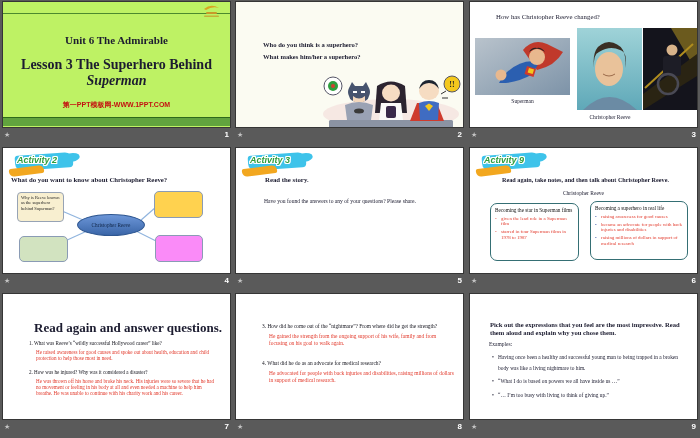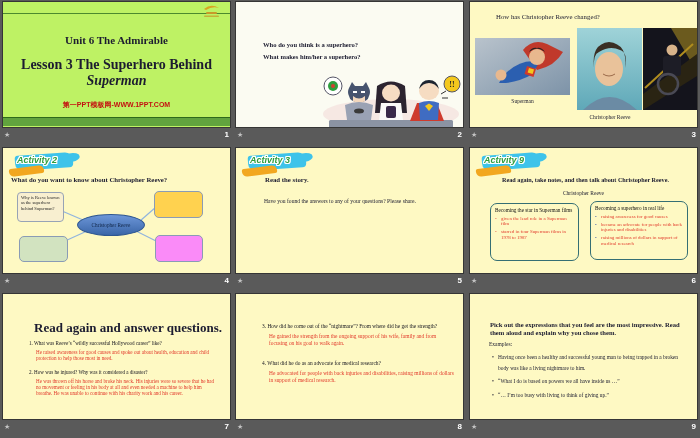--- a/index.html
+++ b/index.html
@@ -1,19 +1,19 @@
 <!DOCTYPE html>
 <html><head>
 <meta charset="utf-8">
 <style>
   html,body{margin:0;padding:0;}
   #app{position:relative;width:700px;height:438px;background:#5a5a5a;overflow:hidden;
        font-family:"Liberation Serif",serif;color:#1c1c30;}
   .cell{position:absolute;width:233px;height:146px;}
-  .slide{position:absolute;left:3px;top:2px;width:227px;height:125px;background:#fef9c3;
+  .slide{position:absolute;left:3px;top:2px;width:227px;height:125px;background:#ffffff;
          overflow:hidden;box-shadow:0 0 0 1px rgba(25,25,25,.55);}
   .star{position:absolute;left:4px;top:130px;font-size:7px;color:#c3c3c3;
         font-family:"DejaVu Sans",sans-serif;line-height:10px;}
   .pnum{position:absolute;right:4px;top:129px;font-size:8px;font-weight:bold;color:#ffffff;
         font-family:"Liberation Sans",sans-serif;line-height:11px;}
   
   .banner{position:absolute;left:4px;top:3px;width:70px;height:30px;}
   .br-blue{position:absolute;left:8px;top:3px;width:58px;height:15px;background:#3EC3EA;
            border-radius:3px 8px 4px 7px;transform:rotate(-4deg);}
   .br-blue::after{content:'';position:absolute;right:-7px;top:1px;width:18px;height:9px;

